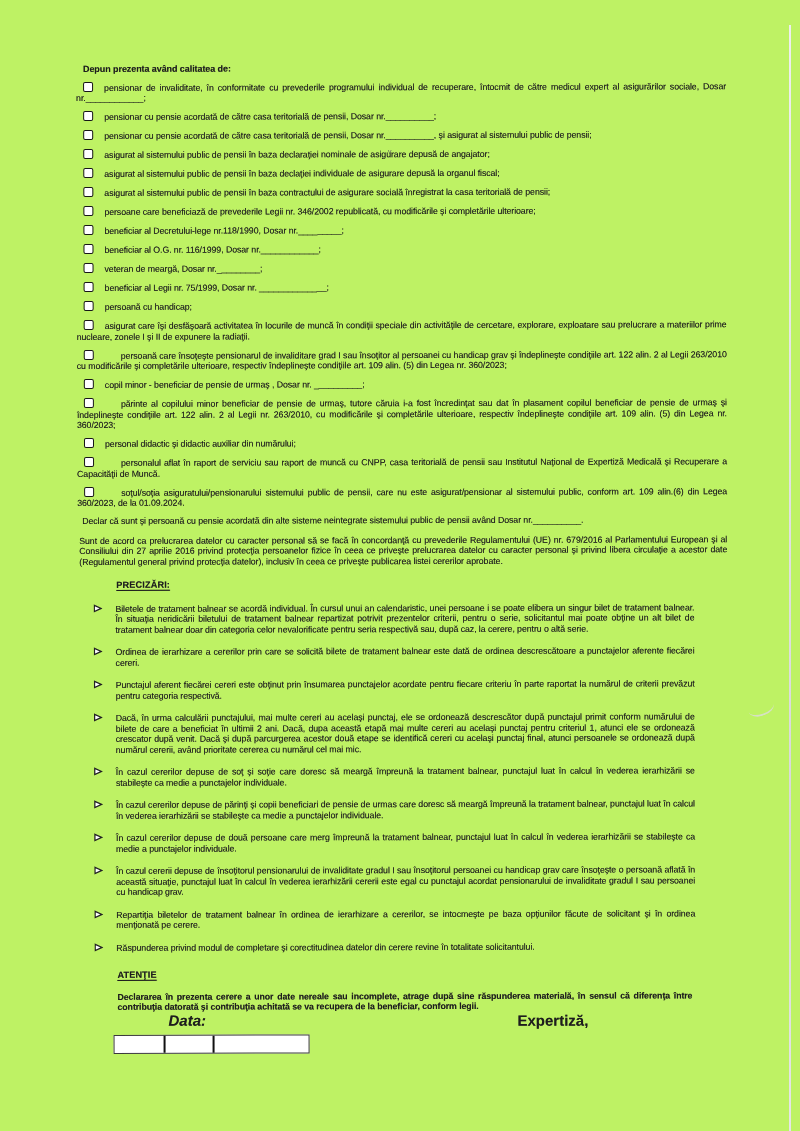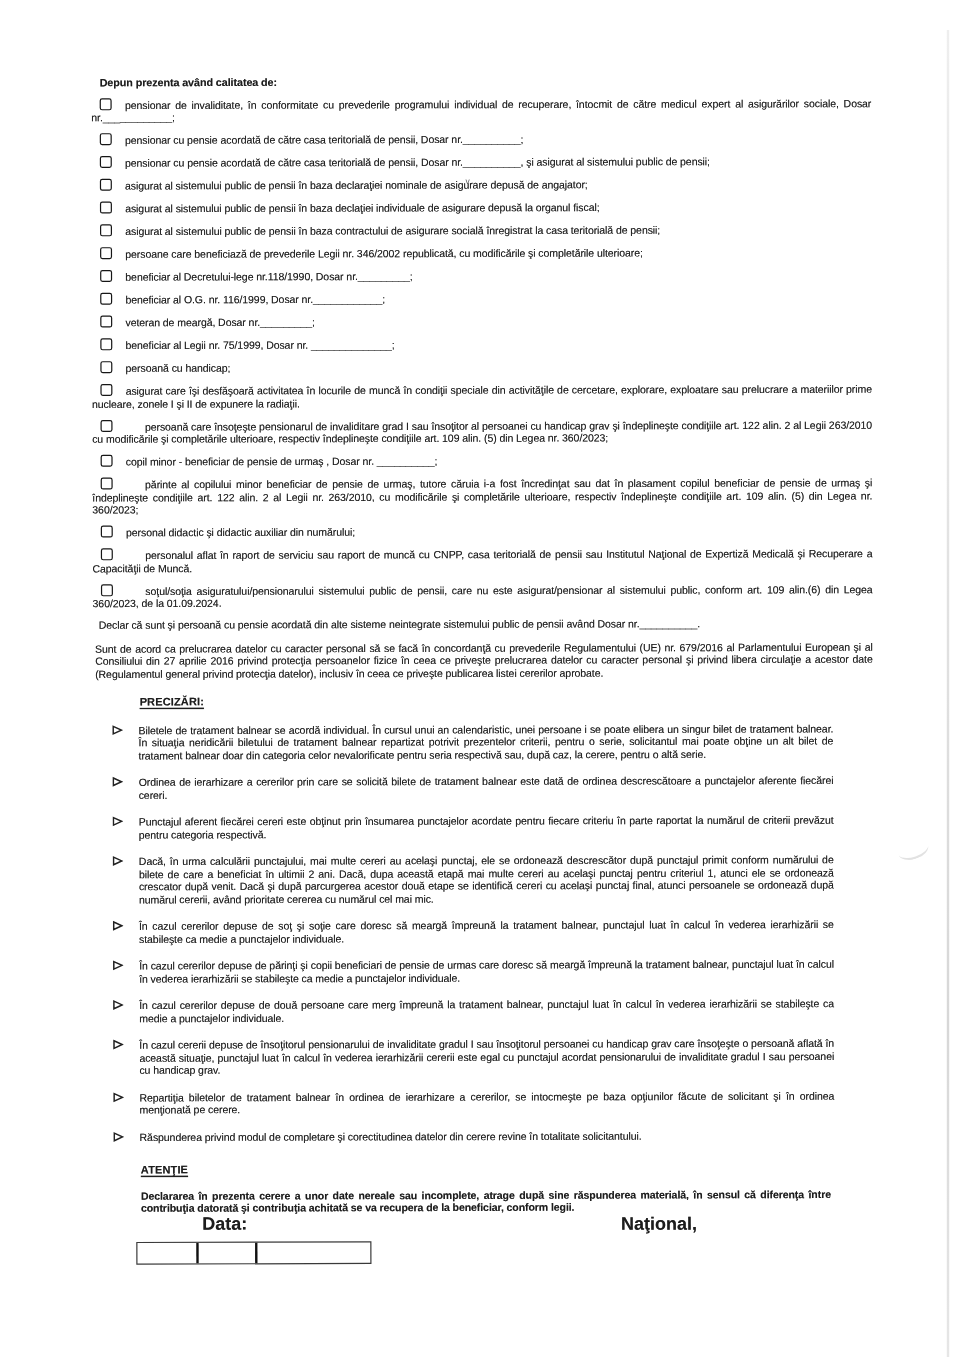--- a/index.html
+++ b/index.html
@@ -1,18 +1,18 @@
 <!DOCTYPE html>
 <html><head>
 <meta charset="utf-8">
 <style>
   html,body { margin:0; padding:0; background:#888; }
   .sheet {
     position:relative; width:800px; height:1131px; margin:0 auto;
-    background:#ffffff; overflow:hidden;
+    background:#bef264; overflow:hidden;
     font-family:"Liberation Sans","DejaVu Sans",sans-serif;
     color:#1d1d1d;
   }
   .content {
     position:absolute; left:76px; top:64px; width:650px;
     transform:rotate(-0.15deg); transform-origin:left top;
     font-size:8.8px; letter-spacing:-0.08px; line-height:10.5px;
     text-shadow:0 0 0.5px rgba(40,40,40,0.55);
   }
   .intro { font-weight:bold; margin:0 0 7px 7px; font-size:9px; }
@@ -30,21 +30,21 @@
     margin:13px 0 13px 39px; font-size:9.2px; letter-spacing:0.1px;
   }
   .precizari { padding-right:33px; }
   .bullet { display:flex; margin:0 0 12px 0; }
   .bullet .mark { flex:0 0 22px; margin-left:16px; padding-top:0; }
   .bullet .btxt { flex:1; text-align:justify; }
   .atentie { margin-left:39px; padding-right:36px; }
   .atentie .sec-title { margin-left:0; margin-top:16px; margin-bottom:11px; }
   .atentie .atxt { font-weight:bold; text-align:justify; margin:0; }
   .footer { position:relative; height:70px; margin-top:3px; }
-  .data-label { position:absolute; left:90px; top:0; font-size:15px; font-weight:bold; letter-spacing:0; }
+  .data-label { position:absolute; left:90px; top:0; font-size:15px; font-weight:bold; letter-spacing:0;font-style:italic; }
   .sig-label { position:absolute; left:439px; top:1px; font-size:15px; font-weight:bold; letter-spacing:0; }
   .date-table {
     position:absolute; left:35px; top:19px; width:194px; height:17px;
     border:1.2px solid #3a3a3a; display:flex; background:#fff;
   }
   .date-cell { height:100%; }
   .date-cell.c1 { width:49px; }
   .date-cell.c2 { width:47px; border-left:2.4px solid #111; }
   .date-cell.c3 { flex:1; border-left:2.4px solid #111; }
   
@@ -159,21 +159,21 @@
       </div>
     </div>
 
     <div class="atentie">
       <div class="sec-title">ATENŢIE</div>
       <p class="atxt">Declararea în prezenta cerere a unor date nereale sau incomplete, atrage după sine răspunderea materială, în sensul că diferenţa între contribuţia datorată şi contribuţia achitată se va recupera de la beneficiar, conform legii.</p>
     </div>
 
     <div class="footer">
       <div class="data-label">Data:</div>
-      <div class="sig-label">Naţional,</div>
+      <div class="sig-label">Expertiză,</div>
       <div class="date-table">
         <div class="date-cell c1"></div>
         <div class="date-cell c2"></div>
         <div class="date-cell c3"></div>
       </div>
     </div>
 
   </div>
 
   <div class="scan-edge"></div>

